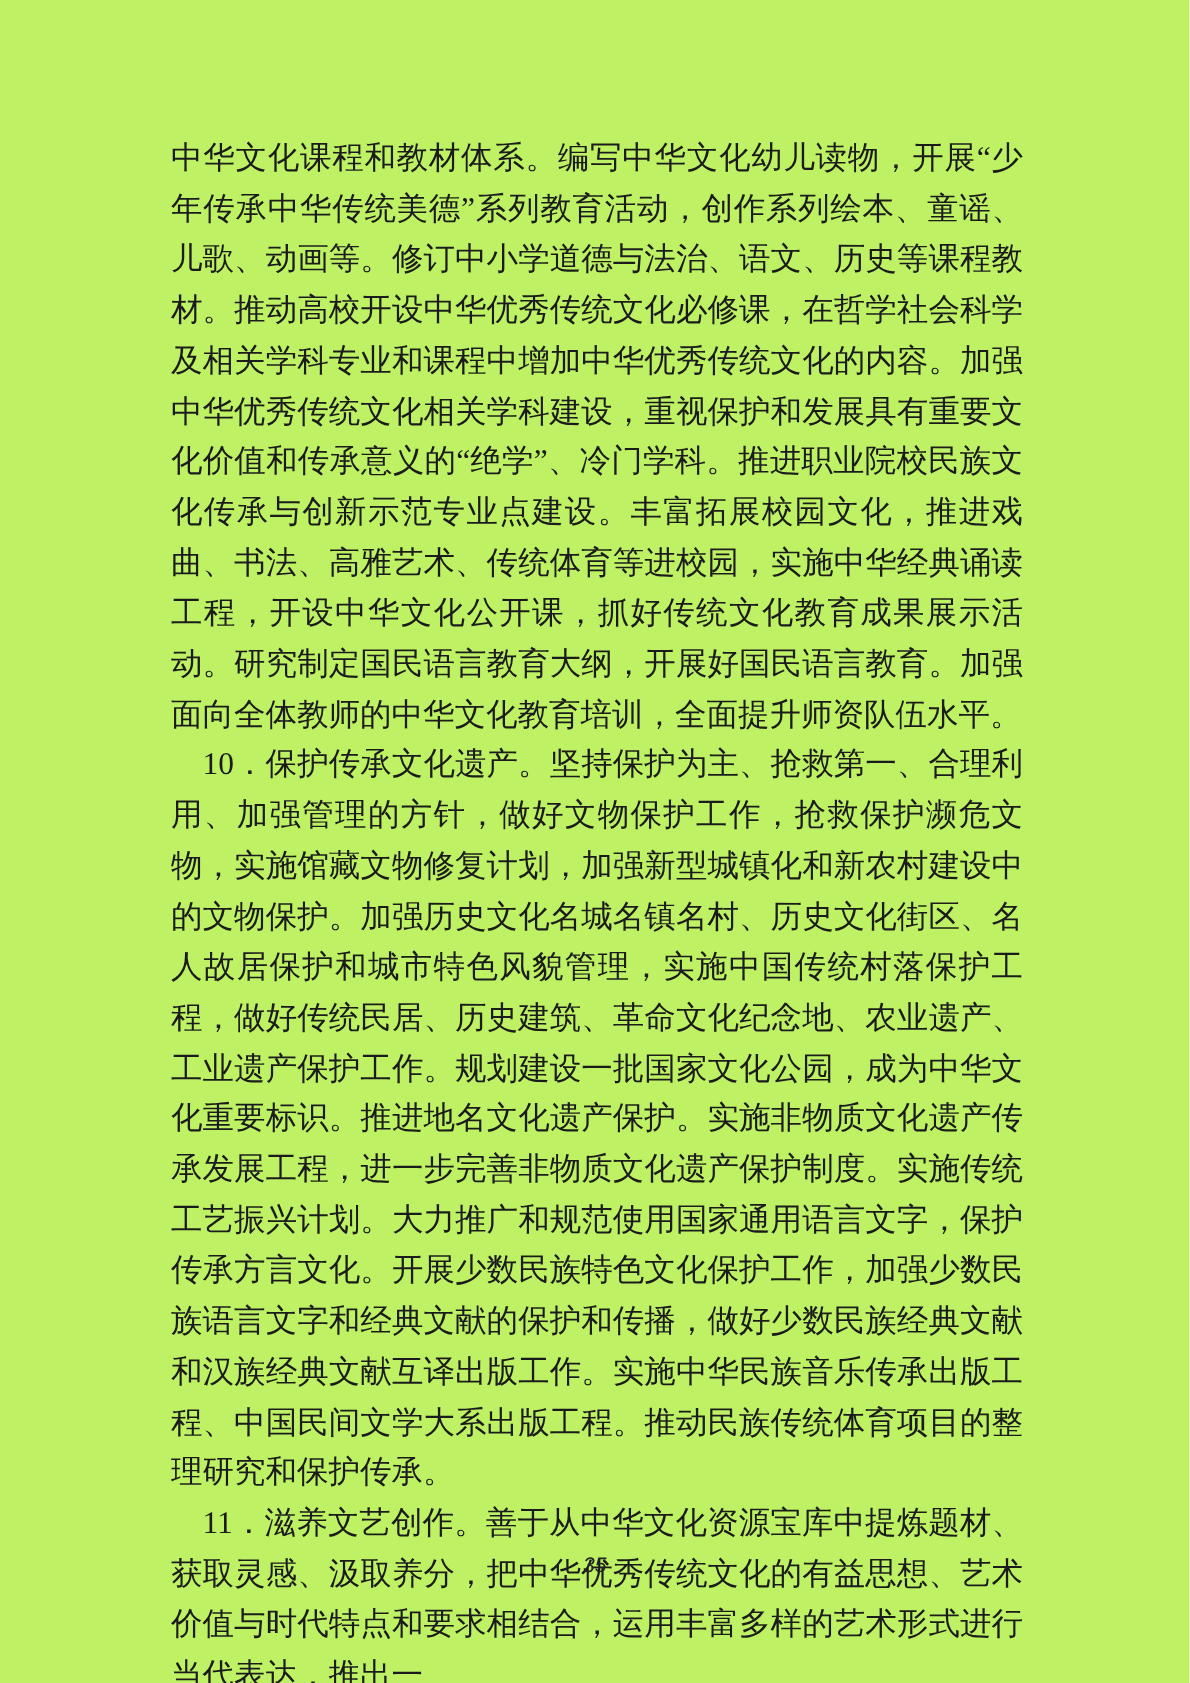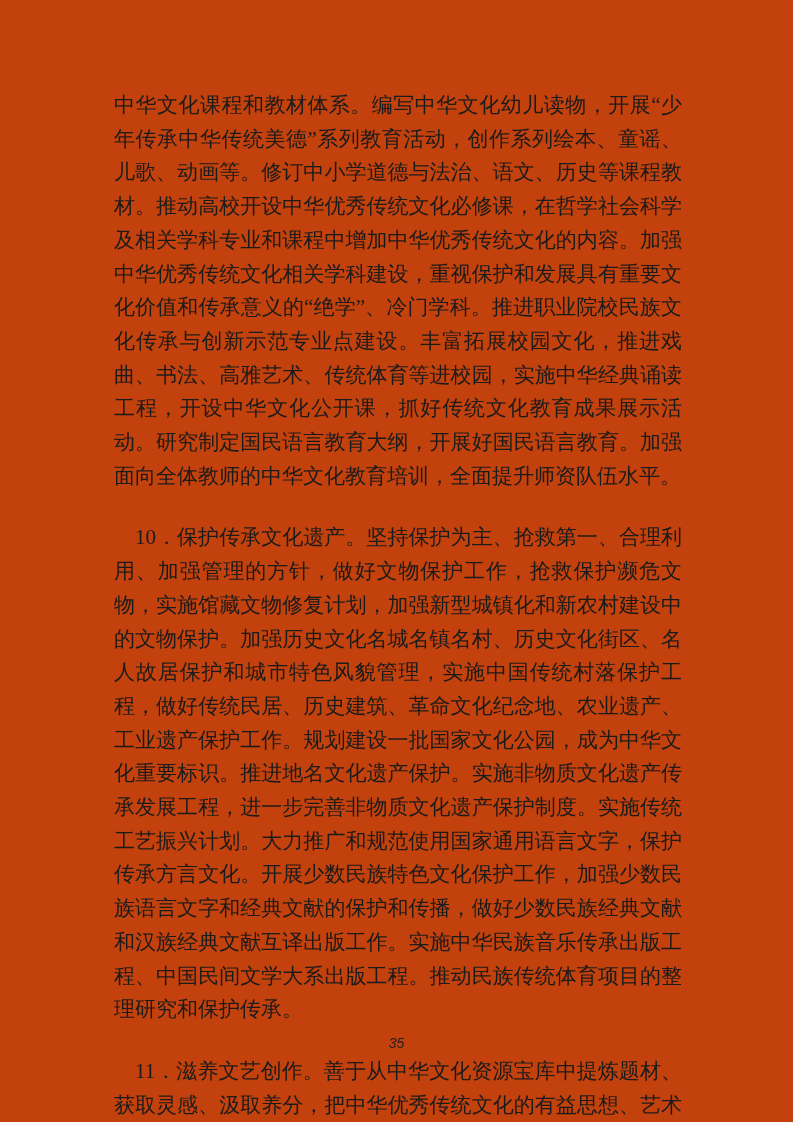--- a/index.html
+++ b/index.html
@@ -4,42 +4,41 @@
 <style>
   html, body {
     margin: 0;
     padding: 0;
     background: #ffffff;
   }
   .page {
     position: relative;
     width: 793px;
     height: 1122px;
-    background: #c2410c;
+    background: #bef264;
     overflow: hidden;
     font-family: "Liberation Serif", "DejaVu Serif", serif;
   }
   .content {
     position: absolute;
     left: 114px;
     top: 89px;
     width: 568px;
     font-size: 21px;
     line-height: 33.7px;
     color: #1b1b1b;
     text-align: justify;
     text-justify: inter-ideograph;
   }
   .content p {
     margin: 0;
     padding: 0;
   }
   .content p.indented {
     text-indent: 1em;
-    margin-top: 28px;
   }
   .page-number {
     position: absolute;
     top: 1035px;
     left: 0;
     width: 100%;
     text-align: center;
     font-size: 14px;
     color: #222222;
     font-family: "Liberation Sans", "DejaVu Sans", sans-serif;

